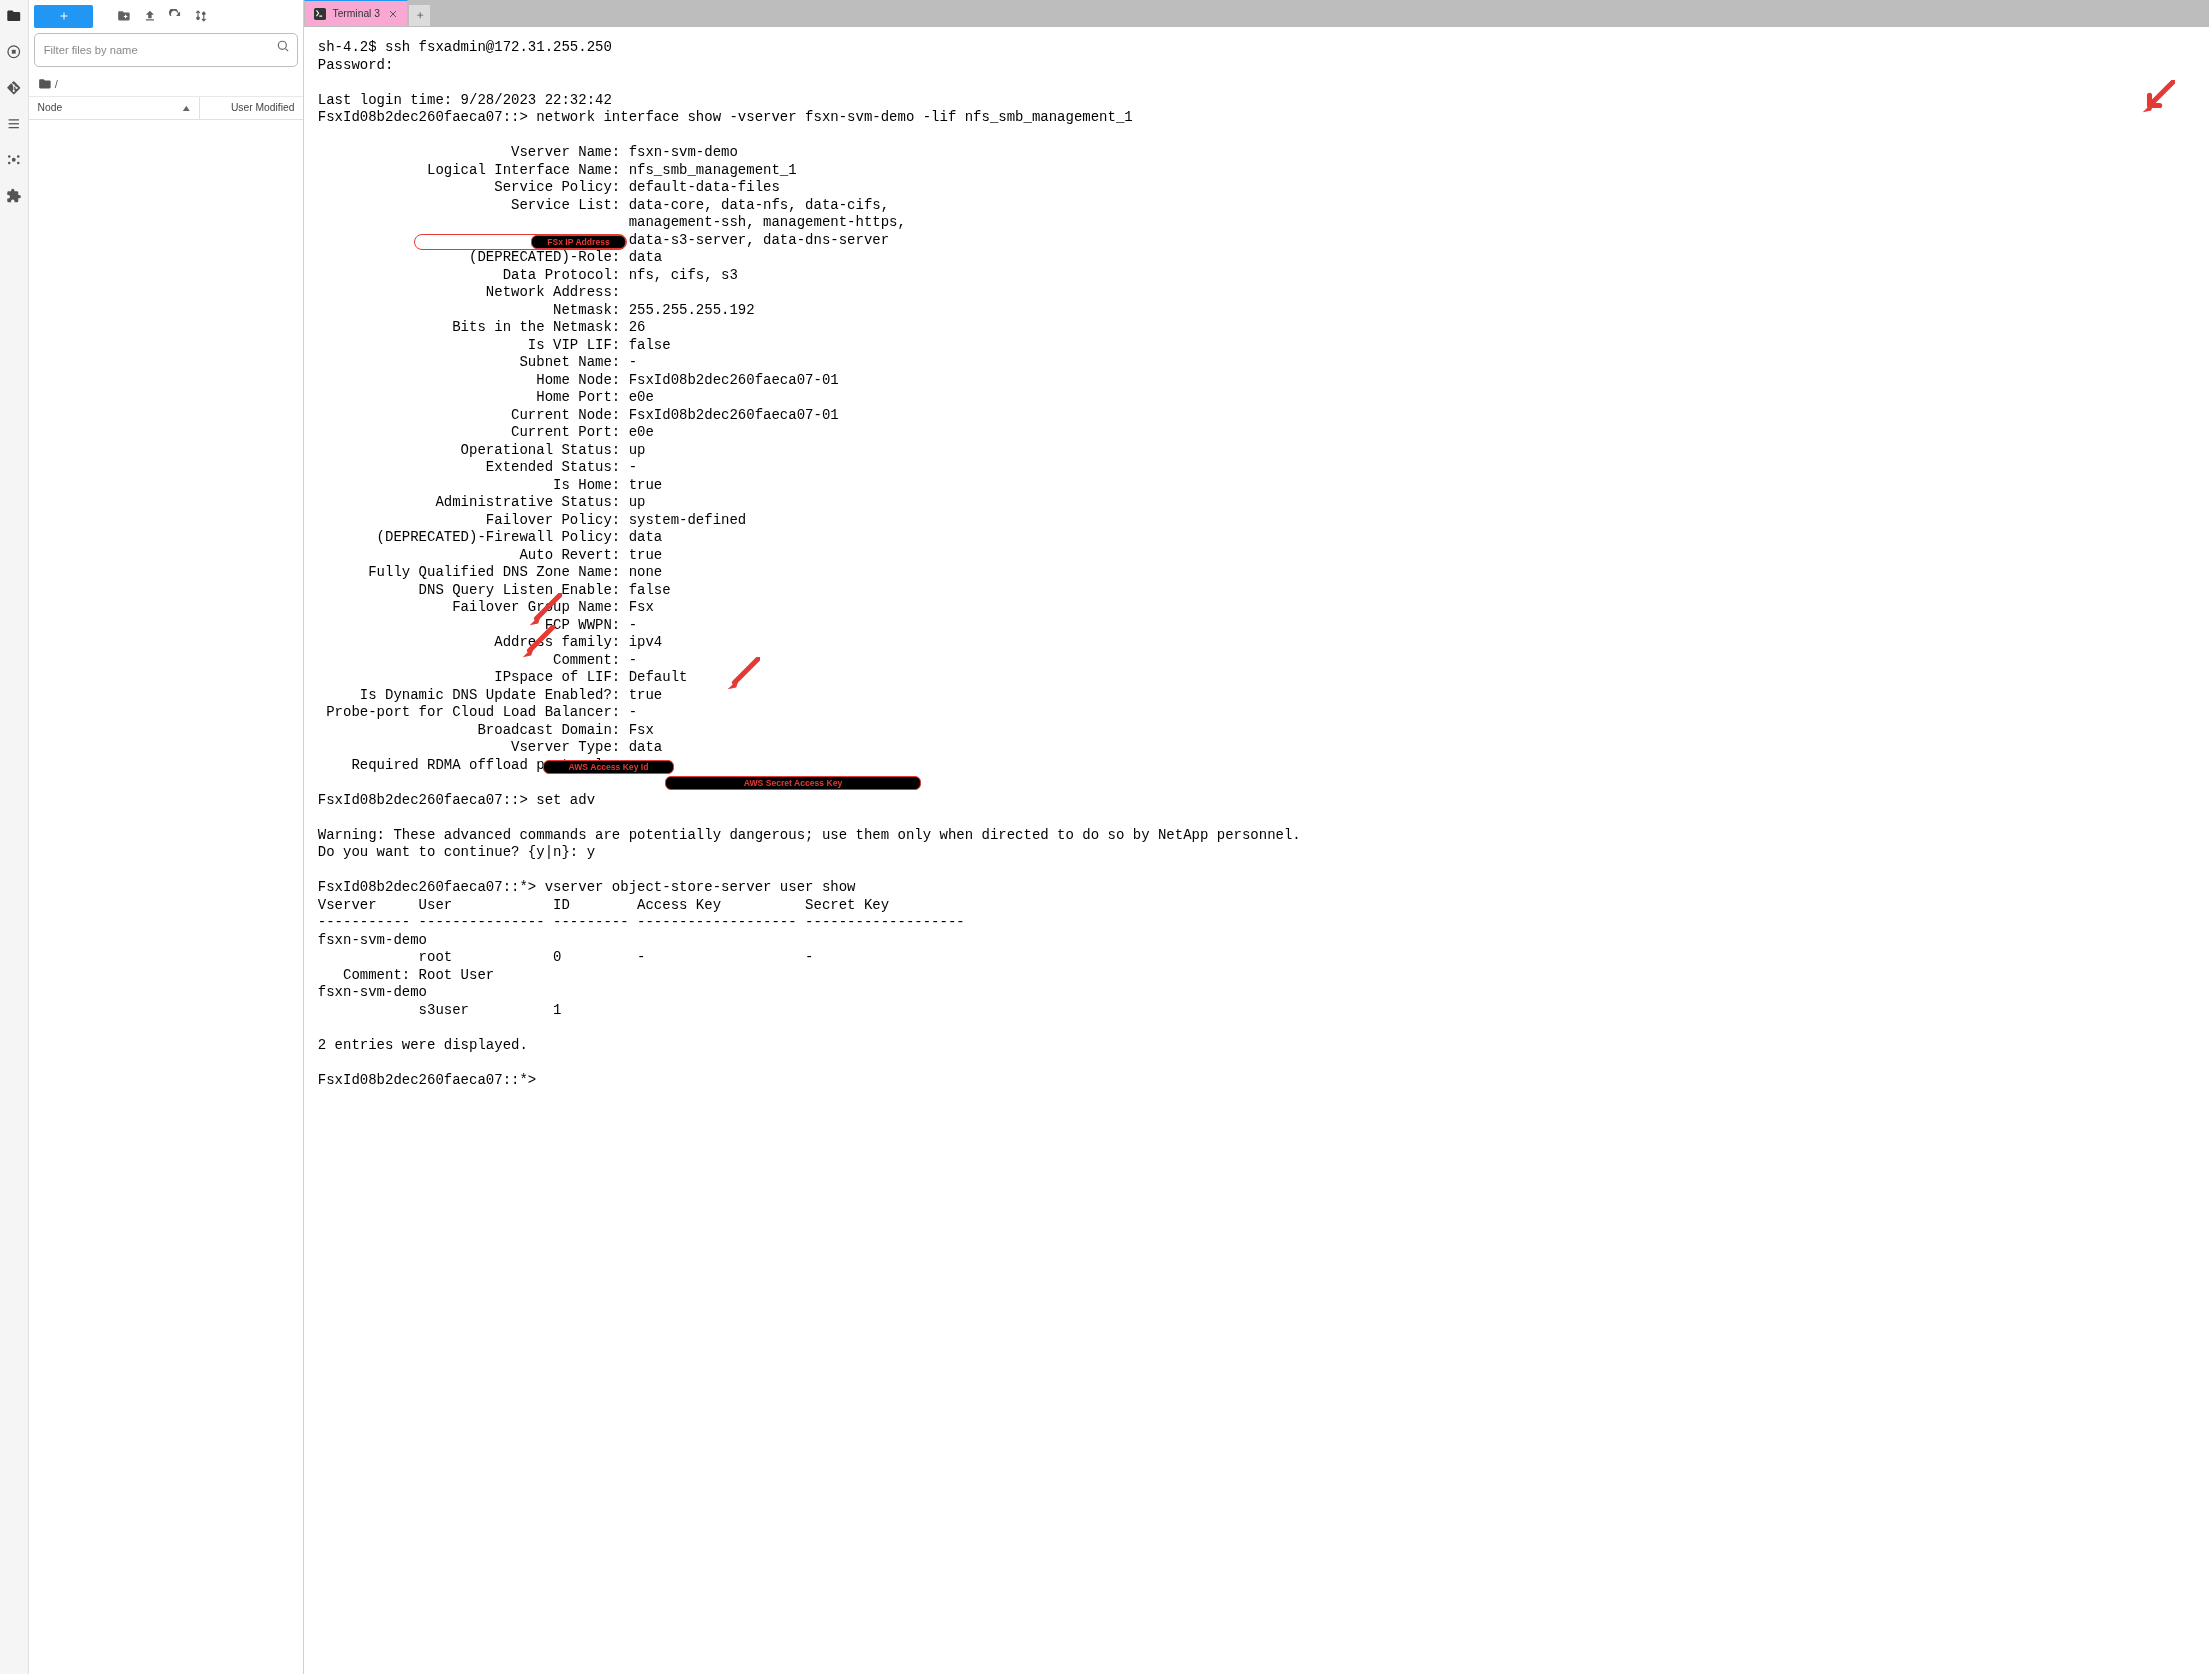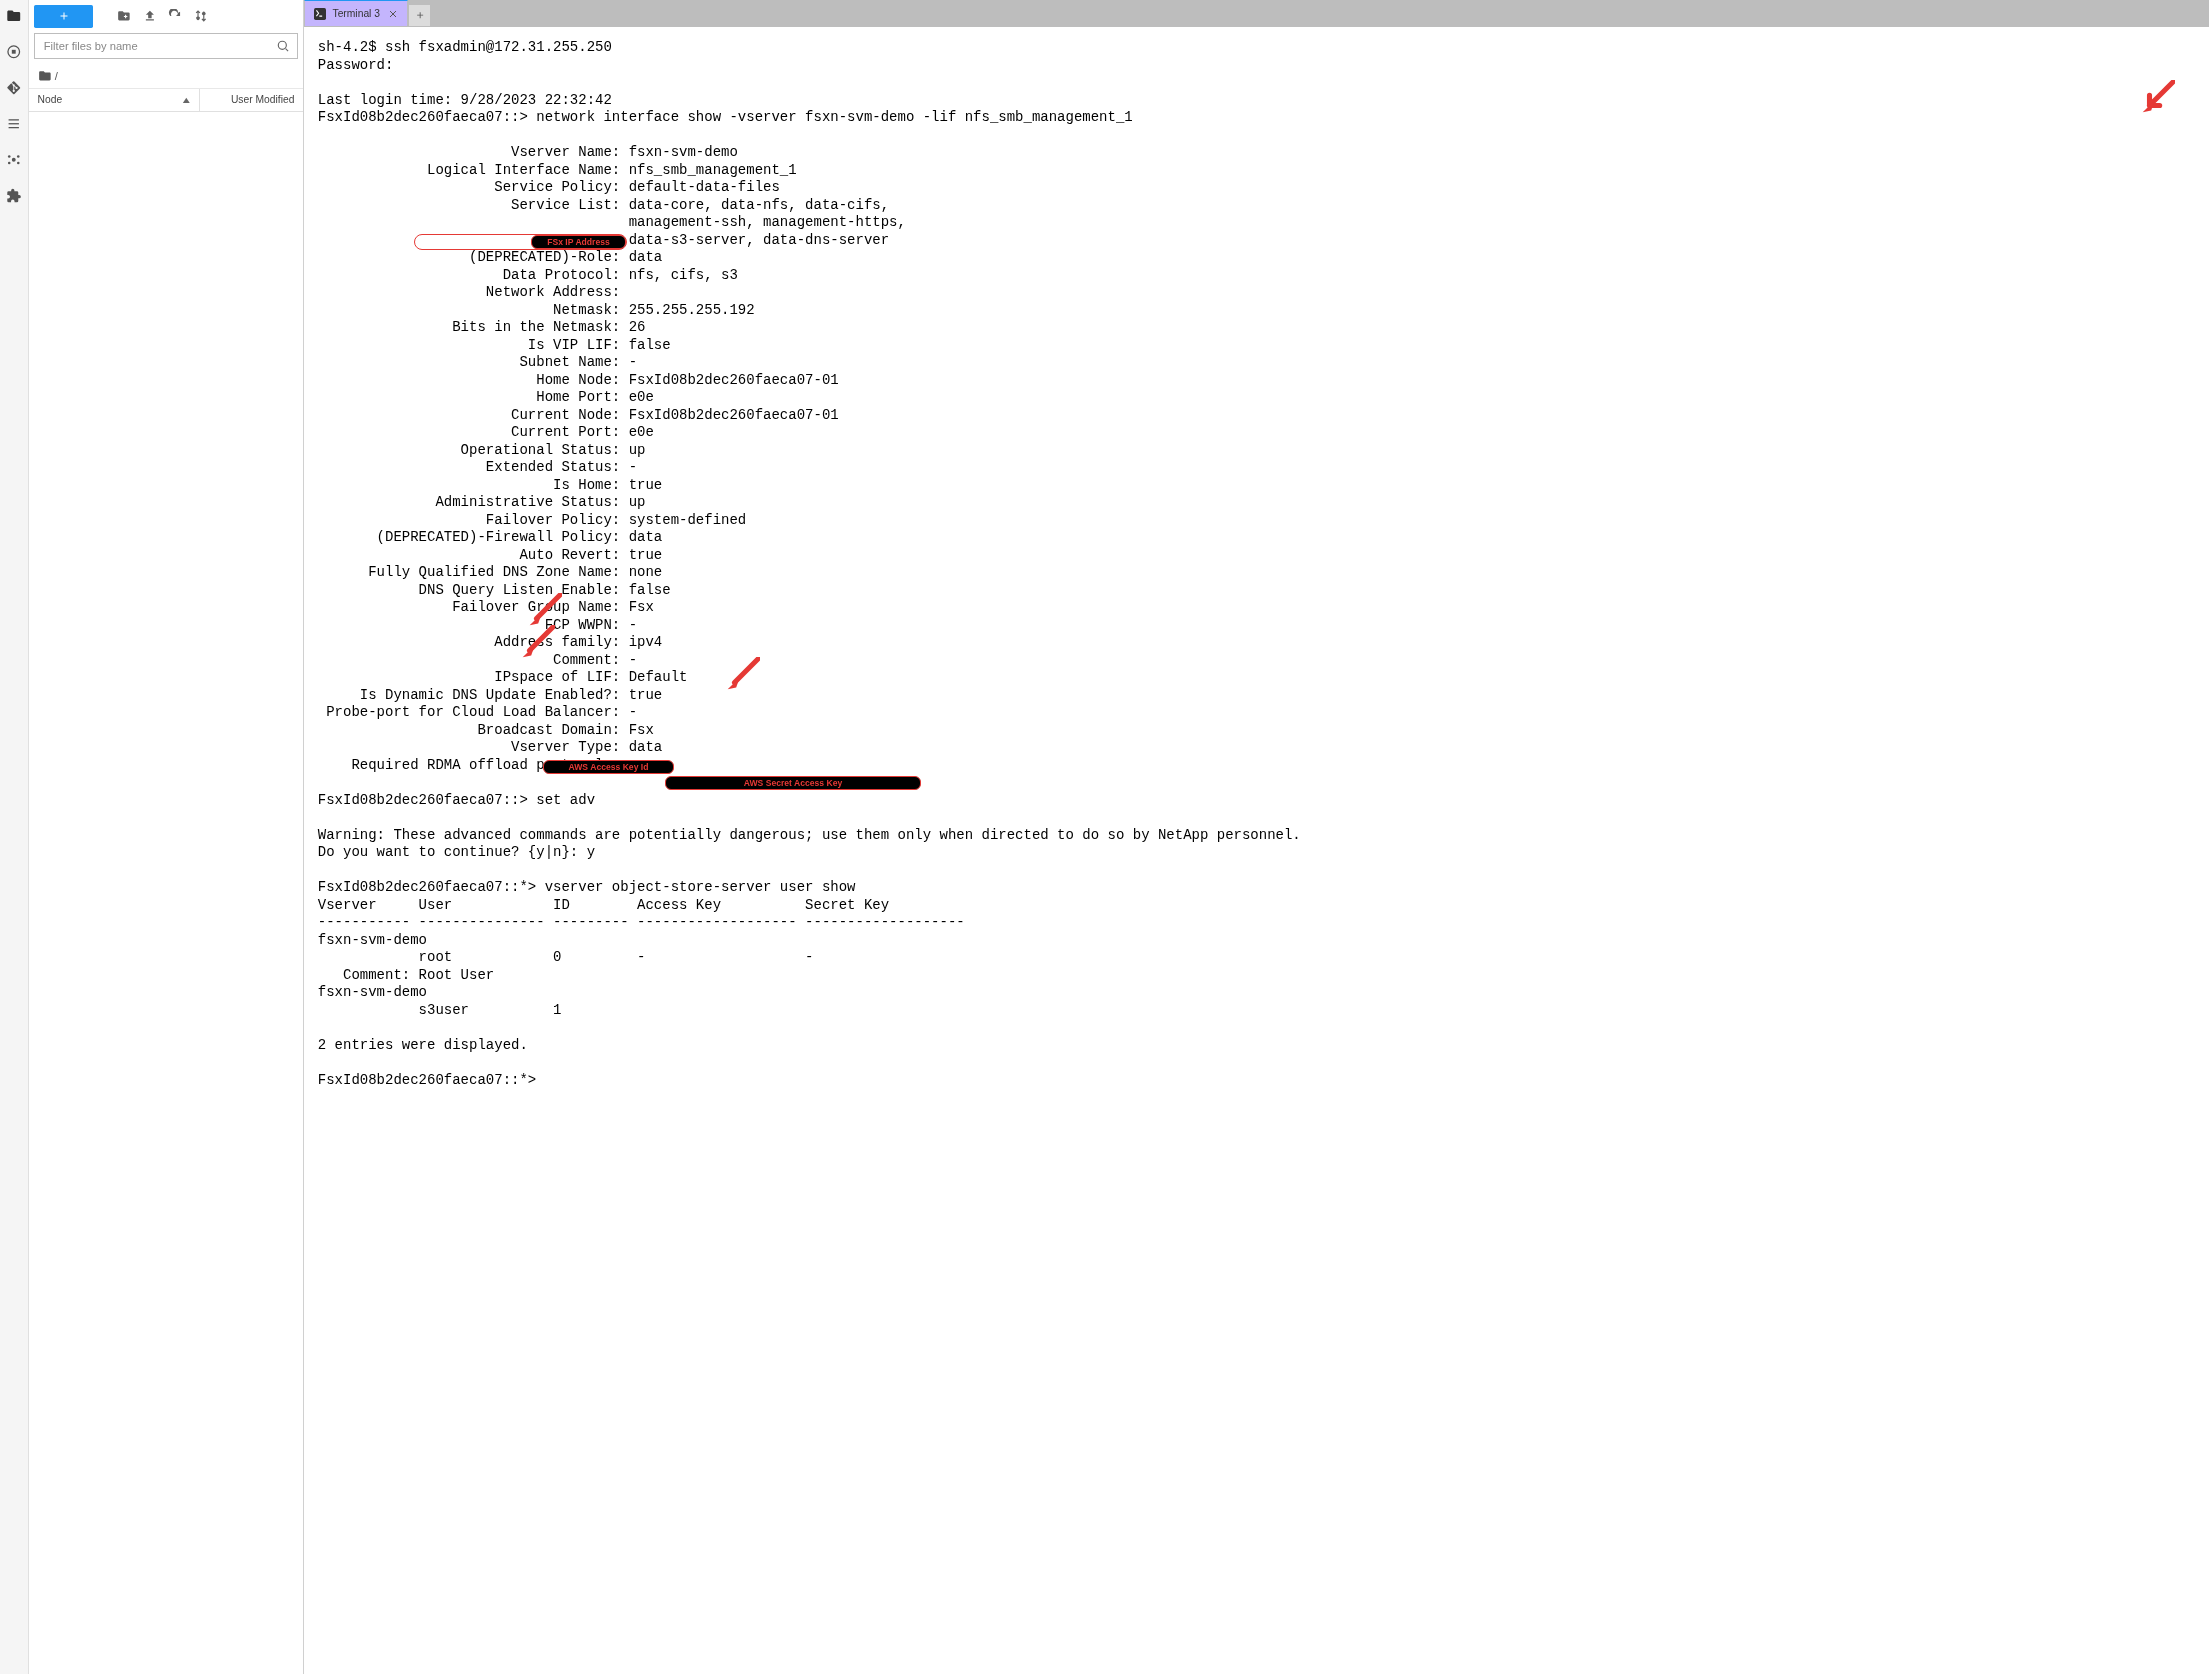--- a/index.html
+++ b/index.html
@@ -15,40 +15,40 @@
   
   .file-panel { width: 275px; border-right: 0.9px solid #d0d0d0; display:flex; flex-direction:column; background:#fff;}
   .fp-toolbar { display:flex; align-items:center; gap:8.6px; padding:5.2px 5.2px 5.2px 5.2px;}
   .btn-new { background:#2196f3; color:#fff; border:none; border-radius:1.7px; width:59px; height:22.4px; display:flex; align-items:center; justify-content:center; cursor:pointer;}
   .btn-new svg { width:12px; height:12px; }
   .tb-icon { width:17px; height:17px; color:#616161; display:flex; align-items:center; justify-content:center; cursor:pointer;}
   .tb-icon svg { width:13.8px; height:13.8px; }
   .tb-spacer { width:5.2px; }
 
   .filter-wrap { padding: 0 5.2px 5.2px 5.2px;}
-  .filter-box { position:relative; border:0.9px solid #bdbdbd; border-radius:0; height:26px; display:flex; align-items:center;}
+  .filter-box { position:relative; border:0.9px solid #bdbdbd; border-radius:5px; height:34px; display:flex; align-items:center;}
   .filter-box input { border:none; outline:none; flex:1; padding:0 26px 0 8.6px; font-size:11.2px; color:#333; background:transparent;}
   .filter-box input::placeholder { color:#888; }
   .filter-box .search-ic { position:absolute; right:6.9px; top:5.2px; color:#666; width:13.8px; height:13.8px;}
 
   .breadcrumb { padding:5.2px 8.6px 5.2px 8.6px; display:flex; align-items:center; gap:3.4px; color:#555; border-bottom:0.9px solid #e8e8e8;}
   .breadcrumb svg { width:13.8px; height:13.8px; fill:#555;}
 
   .file-header { display:flex; border-bottom:0.9px solid #e0e0e0; font-size:10.3px; color:#444;}
   .fh-name { flex:1; padding:5.2px 8.6px; display:flex; align-items:center; justify-content:space-between;}
   .fh-name .sort-ic { width:8.6px; height:8.6px;}
   .fh-mod { width:103px; padding:5.2px 8.6px; text-align:right; white-space:nowrap;}
   .fh-sep { width:0.9px; background:#e0e0e0;}
   .file-body { flex:1; overflow:auto; }
 
   
   .main { flex:1; display:flex; flex-direction:column; min-width:0; background:#fff;}
   .tabstrip-wrap { border-bottom:0.9px solid #bdbdbd; background:#bdbdbd; }
   .tabstrip { display:flex; align-items:flex-end; height:26px; background:#bdbdbd; padding-left:0;}
-  .tab { display:flex; align-items:center; gap:6.9px; background:#c4b5fd; border:0.9px solid #bdbdbd; border-bottom:none; padding:3.4px 8.6px; height:26px; border-top:1.7px solid #2196f3; margin-right:0;}
+  .tab { display:flex; align-items:center; gap:6.9px; background:#f9a8d4; border:0.9px solid #bdbdbd; border-bottom:none; padding:3.4px 8.6px; height:26px; border-top:1.7px solid #2196f3; margin-right:0;}
   .tab .tab-ic { width:12px; height:12px; background:#333; border-radius:1.7px; display:flex; align-items:center; justify-content:center;}
   .tab .tab-ic svg { width:8.6px; height:8.6px; fill:#fff;}
   .tab .tab-label { font-size:10.3px; color:#333;}
   .tab .tab-close { width:12px; height:12px; color:#555; cursor:pointer;}
   .tab-add { width:22.4px; height:22.4px; display:flex; align-items:center; justify-content:center; background:#dcdcdc; border:0.9px solid #bdbdbd; border-bottom:none; margin-left:0; cursor:pointer; color:#555;}
   .tab-add svg { width:10.3px; height:10.3px;}
   .tabstrip-rest { flex:1; background:#bdbdbd; height:26px;}
 
   .terminal { flex:1; overflow:auto; padding:12px 13.8px 17px 13.8px; position:relative;}
   .terminal pre { font-family: Menlo, Consolas, "Courier New", monospace; font-size:14px; line-height:1.25; white-space:pre; color:#000;}

